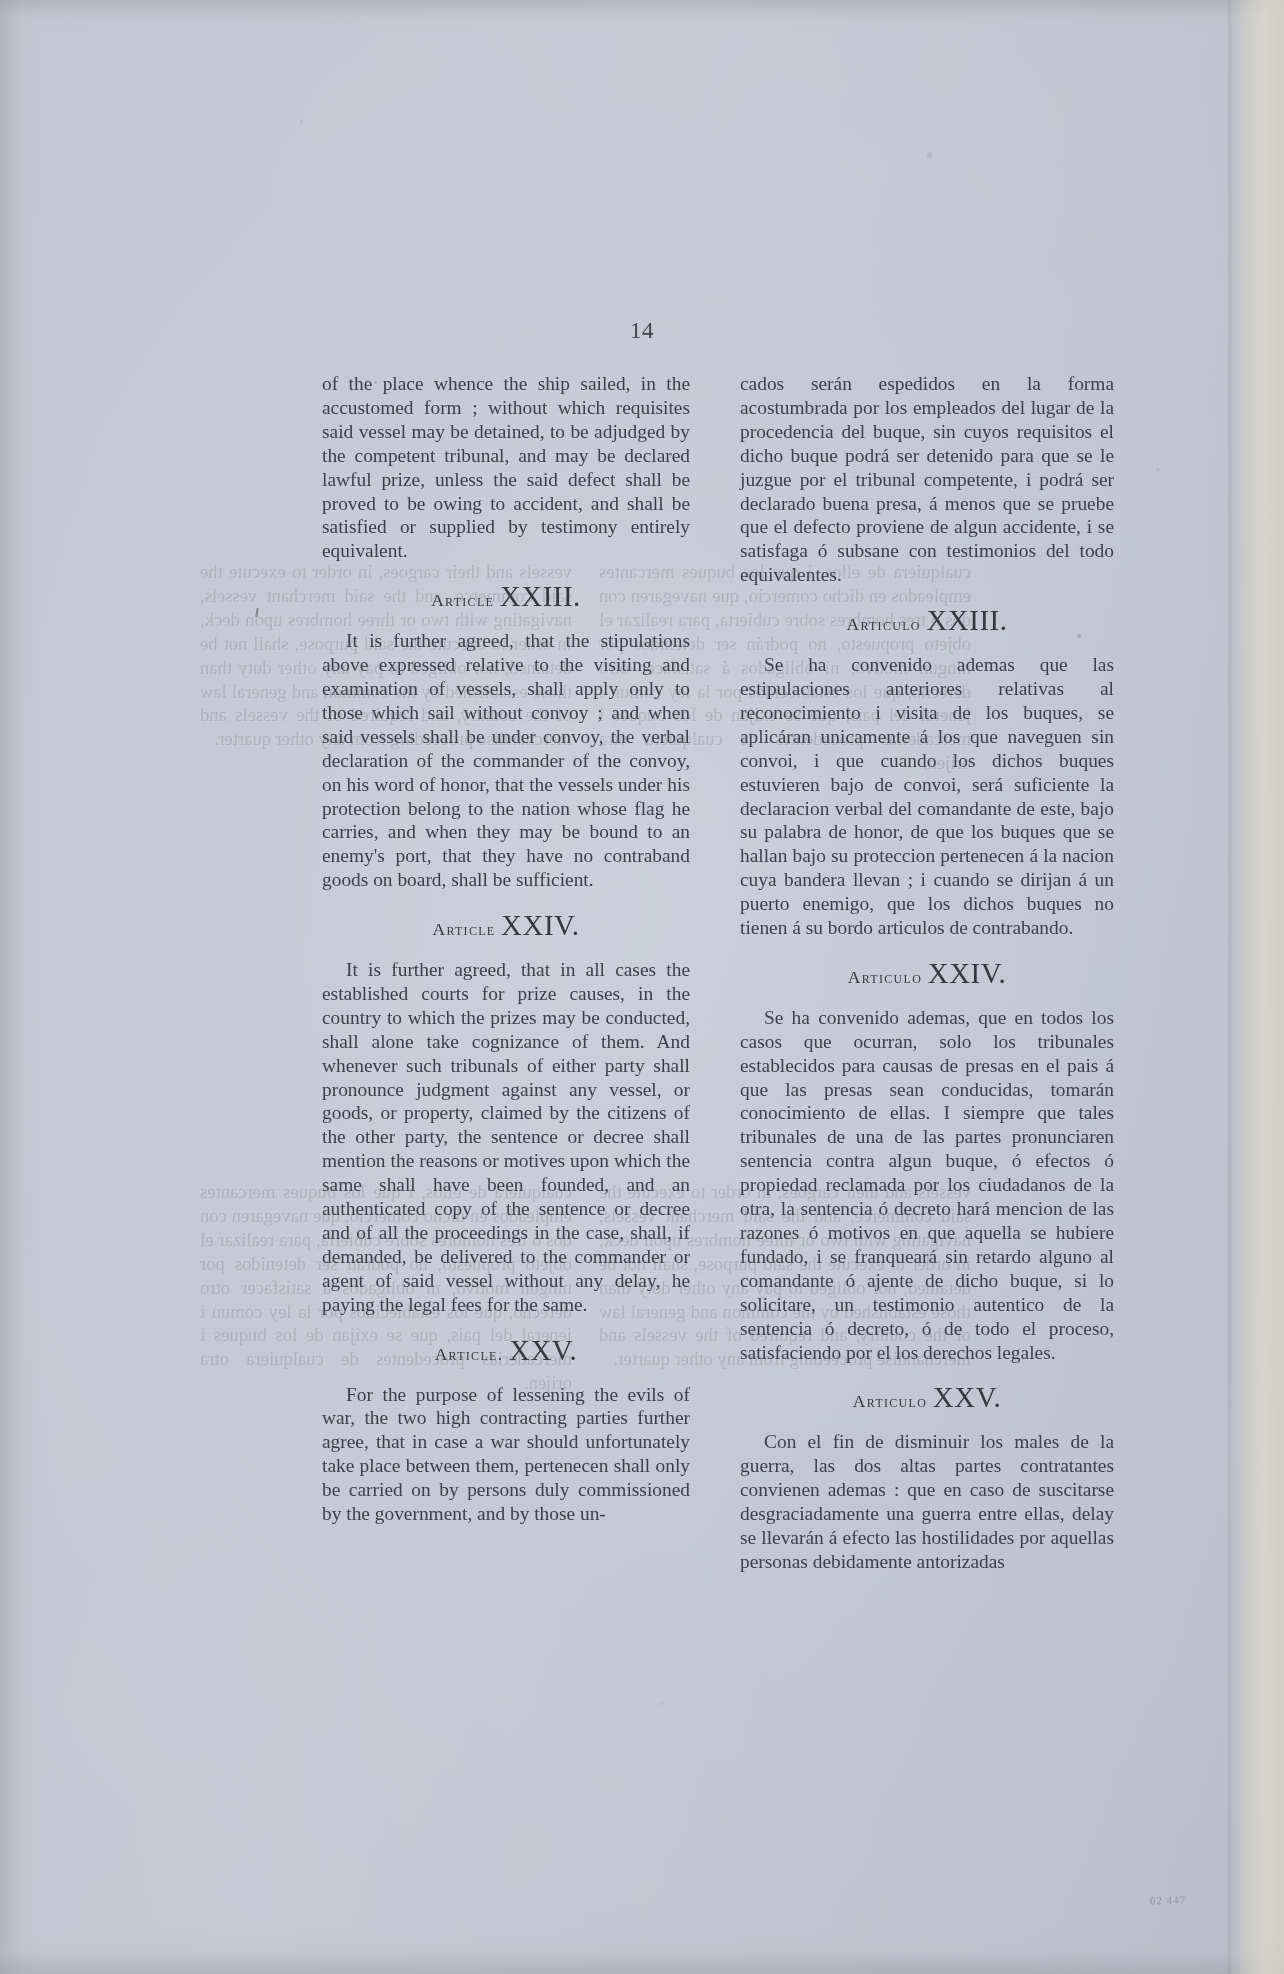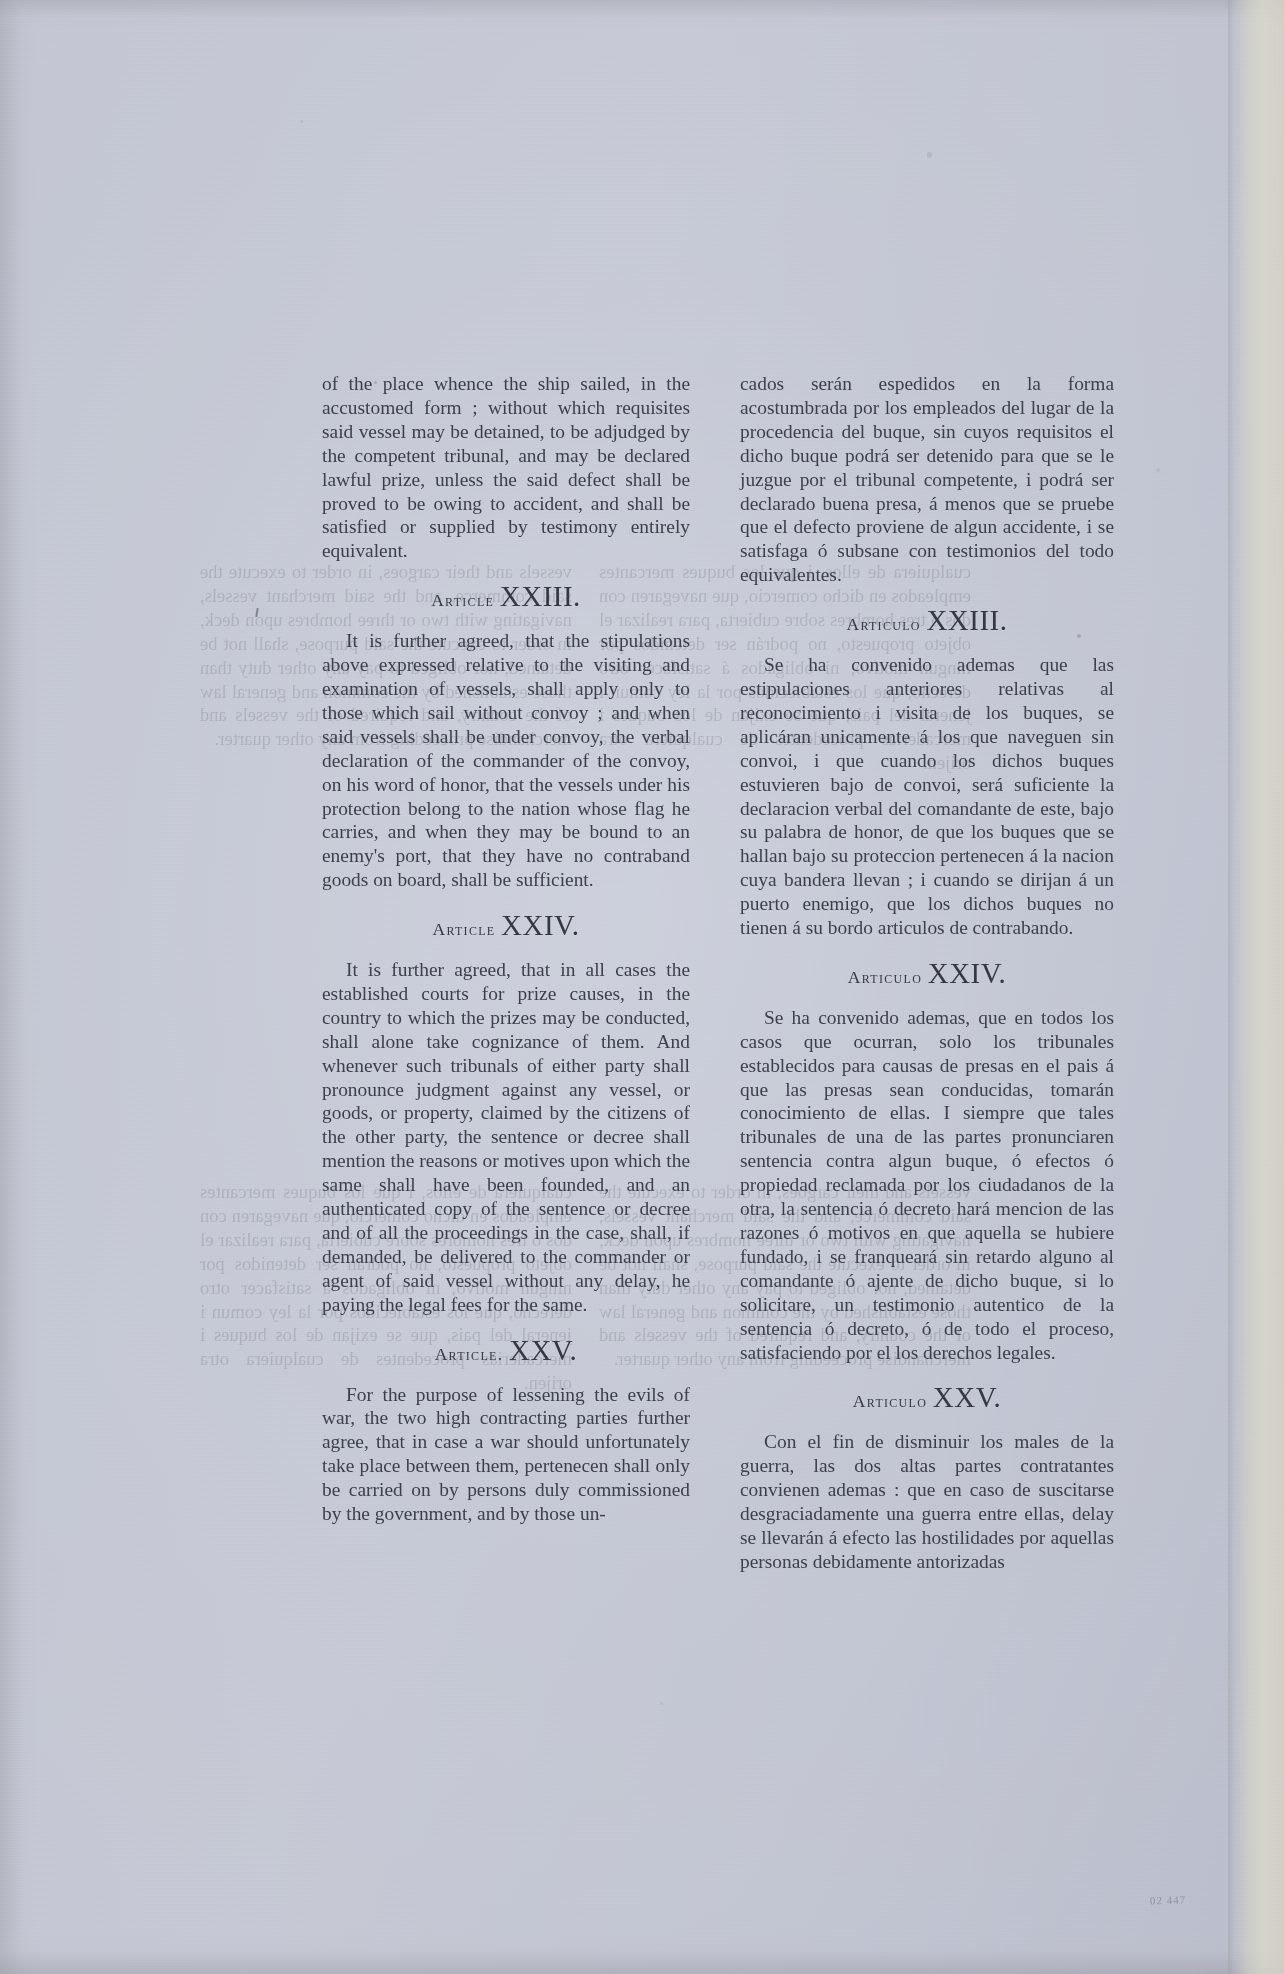--- a/index.html
+++ b/index.html
@@ -197,20 +197,21 @@
 
 <div id="bleed">
   <div class="ghost-col" style="left:313px; top:560px;">cualquiera de ellos, i que los buques mercantes empleados en dicho comercio, que navegaren con dos ó tres hombres sobre cubierta, para realizar el objeto propuesto, no podrán ser detenidos por ningun motivo, ni obligados á satisfacer otro derecho, que los establecidos por la ley comun i jeneral del pais, que se exijan de los buques i mercaderias procedentes de cualquiera otra orijen.</div>
   <div class="ghost-col" style="left:712px; top:560px;">vessels and their cargoes, in order to execute the said commerce, and the said merchant vessels, navigating with two or three hombres upon deck, in order to execute the said purpose, shall not be detained, nor obliged to pay any other duty than those established by the common and general law of the country, and required of the vessels and merchandise proceeding from any other quarter.</div>
   <div class="ghost-col" style="left:313px; top:1180px;">vessels and their cargoes, in order to execute the said commerce, and the said merchant vessels, navigating with two or three hombres upon deck, in order to execute the said purpose, shall not be detained, nor obliged to pay any other duty than those established by the common and general law of the country, and required of the vessels and merchandise proceeding from any other quarter.</div>
   <div class="ghost-col" style="left:712px; top:1180px;">cualquiera de ellos, i que los buques mercantes empleados en dicho comercio, que navegaren con dos ó tres hombres sobre cubierta, para realizar el objeto propuesto, no podrán ser detenidos por ningun motivo, ni obligados á satisfacer otro derecho, que los establecidos por la ley comun i jeneral del pais, que se exijan de los buques i mercaderias procedentes de cualquiera otra orijen.</div>
 </div>
 
 <div id="page-body">
 
+  <div id="folio">14</div>
 
   <div class="col" id="col-en">
 
     <p class="para noindent">of the place whence the ship sailed, in the accustomed form ; without which requisites said vessel may be detained, to be adjudged by the competent tribunal, and may be declared lawful prize, unless the said defect shall be proved to be owing to accident, and shall be satisfied or supplied by testimony entirely equivalent.</p>
 
     <div class="art-head">
       <span class="word">Article</span><span>&nbsp;</span><span class="num">XXIII.</span>
     </div>
 
     <p class="para">It is further agreed, that the stipulations above expressed relative to the visiting and examination of vessels, shall apply only to those which sail without convoy ; and when said vessels shall be under convoy, the verbal declaration of the commander of the convoy, on his word of honor, that the vessels under his protection belong to the nation whose flag he carries, and when they may be bound to an enemy's port, that they have no contraband goods on board, shall be sufficient.</p>

